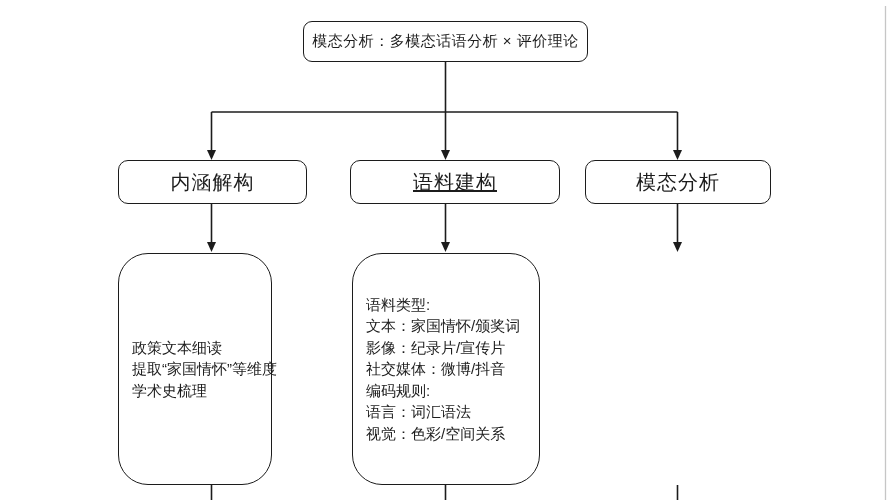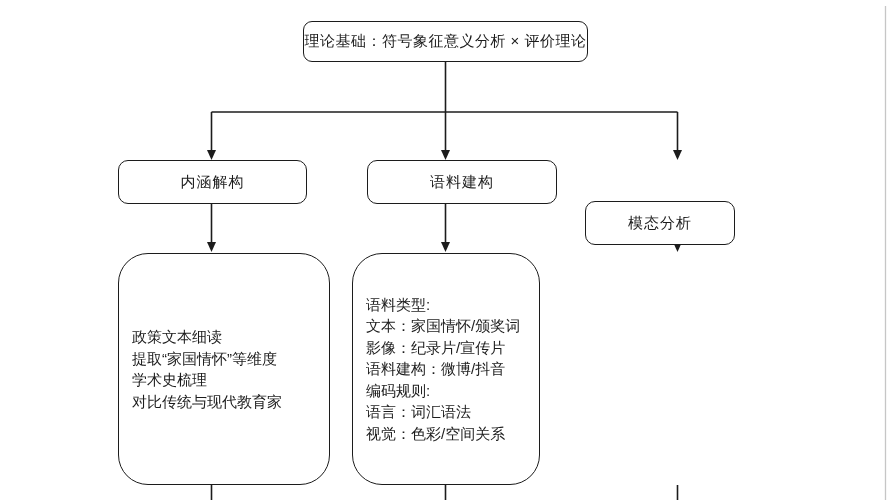--- a/index.html
+++ b/index.html
@@ -36,41 +36,41 @@
     left: 303px; top: 21px; width: 285px; height: 41px;
     border-radius: 9px;
     font-size: 15px;
     font-weight: 500;
     letter-spacing: 0.5px;
     white-space: nowrap;
   }
   .node-branch {
     top: 160px; height: 44px;
     border-radius: 10px;
-    font-size: 15px;
+    font-size: 20px;
     font-weight: 500;
     letter-spacing: 1px;
     white-space: nowrap;
   }
   .node-branch-1 { left: 118px; width: 189px; }
-  .node-branch-2 { left: 367px; width: 190px; }
-  .node-branch-3 { left: 585px; width: 150px; margin-top: 41px; }
+  .node-branch-2 { left: 350px; width: 210px; text-decoration: underline; }
+  .node-branch-3 { left: 585px; width: 186px; }
   .node-detail {
     top: 253px; height: 232px;
     border-radius: 30px;
     flex-direction: column;
     align-items: flex-start;
     justify-content: center;
     padding: 13px 13px;
     font-size: 15px;
     font-weight: 500;
     line-height: 21.5px;
     white-space: nowrap;
   }
-  .node-detail-1 { left: 118px; width: 212px; }
+  .node-detail-1 { left: 118px; width: 154px; }
   .node-detail-2 { left: 352px; width: 188px; }
   .node-detail-3 { left: 586px; width: 184px; }
   .detail-line { display: block; }
 </style>
 </head>
 <body>
 
 <div class="canvas">
 
   <svg class="connector-layer" viewBox="0 0 889 500" xmlns="http://www.w3.org/2000/svg">
@@ -89,44 +89,43 @@
       <path d="M445.5 204 V243" marker-end="url(#arrow)"></path>
       <path d="M677.5 204 V243" marker-end="url(#arrow)"></path>
       <path d="M211.5 485 V500"></path>
       <path d="M445.5 485 V500"></path>
       <path d="M677.5 485 V500"></path>
     </g>
     <path d="M885.5 6 V500" fill="none" stroke="#c6c6c6" stroke-width="1.3"></path>
   </svg>
 
   <div class="node node-title">
-    <span>理论基础：符号象征意义分析 × 评价理论</span>
+    <span>模态分析：多模态话语分析 × 评价理论</span>
   </div>
 
   <div class="node node-branch node-branch-1">
     <span>内涵解构</span>
   </div>
   <div class="node node-branch node-branch-2">
     <span>语料建构</span>
   </div>
   <div class="node node-branch node-branch-3">
     <span>模态分析</span>
   </div>
 
   <div class="node node-detail node-detail-1">
     <span class="detail-line">政策文本细读</span>
     <span class="detail-line">提取“家国情怀”等维度</span>
     <span class="detail-line">学术史梳理</span>
-    <span class="detail-line">对比传统与现代教育家</span>
   </div>
 
   <div class="node node-detail node-detail-2">
     <span class="detail-line">语料类型:</span>
     <span class="detail-line">文本：家国情怀/颁奖词</span>
     <span class="detail-line">影像：纪录片/宣传片</span>
-    <span class="detail-line">语料建构：微博/抖音</span>
+    <span class="detail-line">社交媒体：微博/抖音</span>
     <span class="detail-line">编码规则:</span>
     <span class="detail-line">语言：词汇语法</span>
     <span class="detail-line">视觉：色彩/空间关系</span>
   </div>
 
 
 </div>
 
 </body></html>

